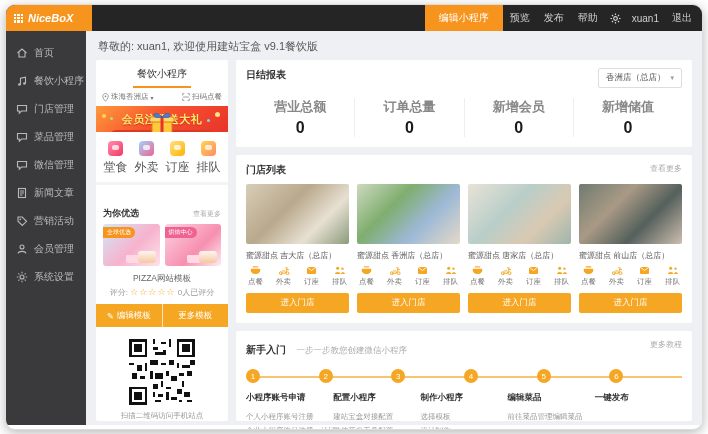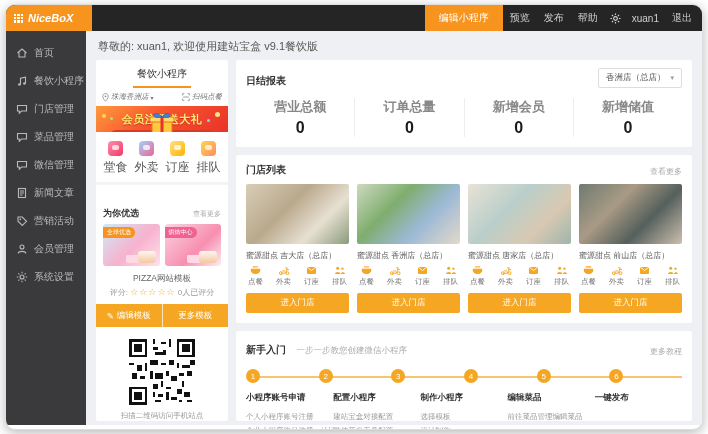--- a/index.html
+++ b/index.html
@@ -27,21 +27,21 @@
   .greeting { font-size:11px; color:#555; padding:8px 12px 6px; }
   .content { flex:1; display:flex; gap:8px; padding:0 10px 4px; min-height:0; }
 
   .panel { background:#fff; border-radius:2px; }
 
   
   .preview { width:132px; flex:0 0 132px; display:flex; flex-direction:column; overflow:hidden; }
   .pv-title { text-align:center; font-size:10px; color:#333; padding:7px 0 0; }
   .pv-title span { display:inline-block; padding:0 4px 5px; border-bottom:2px solid #F7941E; }
   .pv-loc { display:flex; justify-content:space-between; align-items:center; font-size:7.5px; color:#777; padding:4px 6px; }
-  .pv-loc .seg { display:flex; align-items:center; gap:2px;font-style:italic; }
+  .pv-loc .seg { display:flex; align-items:center; gap:2px; }
   .banner { height:56px; margin:0 0 2px; background:linear-gradient(140deg,#ff9a3c 0%,#f8542e 45%,#e8332a 100%); position:relative; overflow:hidden; }
   .banner-title { text-align:center; font-size:11px; font-weight:bold; color:#ffe86b; text-shadow:0 1px 1px #c0301f; padding-top:6px; letter-spacing:.5px; }
   .banner-ribbon { margin:3px auto 0; width:104px; background:#d93a23; border-radius:6px; color:#ffe9c8; font-size:6px; text-align:center; padding:1.5px 0; }
   .gift { position:absolute; left:50%; transform:translateX(-50%); bottom:-4px; }
   .confetti { position:absolute; border-radius:50%; }
   .pv-actions { display:flex; justify-content:space-around; padding:7px 4px 6px; }
   .pv-act { display:flex; flex-direction:column; align-items:center; gap:3px; font-size:12px; color:#555; cursor:pointer; }
   .blob { width:15px; height:15px; border-radius:4px; position:relative; }
   .blob::after { content:""; position:absolute; left:4px; top:4px; width:7px; height:5px; background:rgba(255,255,255,.75); border-radius:2px; }
   .b1 { background:linear-gradient(135deg,#ff8db0,#f3375f); }
@@ -63,21 +63,21 @@
   .rating { text-align:center; font-size:8px; color:#999; padding-bottom:6px; }
   .stars { color:#F5A623; letter-spacing:1px; font-size:9px; }
   .pv-btns { display:flex; }
   .pv-btn { flex:1; height:23px; background:#F5A623; color:#fff; font-size:8.5px; display:flex; align-items:center; justify-content:center; gap:3px; cursor:pointer; }
   .pv-btn + .pv-btn { border-left:1px solid rgba(255,255,255,.7); }
   .qr-wrap { text-align:center; padding:12px 0 0; }
   .qr-caption { font-size:7.5px; color:#999; padding-top:6px; }
 
   
   .rightcol { flex:1; display:flex; flex-direction:column; gap:8px; min-width:0; }
-  .sec-hdr { display:flex; justify-content:space-between; align-items:flex-end; }
+  .sec-hdr { display:flex; justify-content:space-between; align-items:flex-start; }
   .sec-title { font-size:10px; font-weight:bold; color:#333; }
   .sec-sub { font-size:8.5px; color:#aaa; margin-left:6px; font-weight:normal; }
   .sec-more { font-size:8px; color:#aaa; cursor:pointer; }
 
   .report { padding:8px 10px 10px; flex:0 0 auto; }
   .store-select { border:1px solid #ddd; border-radius:2px; font-size:8.5px; color:#555; padding:3px 7px; display:flex; align-items:center; gap:5px; cursor:pointer; }
   .stats { display:flex; margin-top:10px; }
   .stat { flex:1; text-align:center; }
   .stat + .stat { border-left:1px solid #eee; }
   .stat-label { font-size:13px; color:#888;font-weight:bold; }

